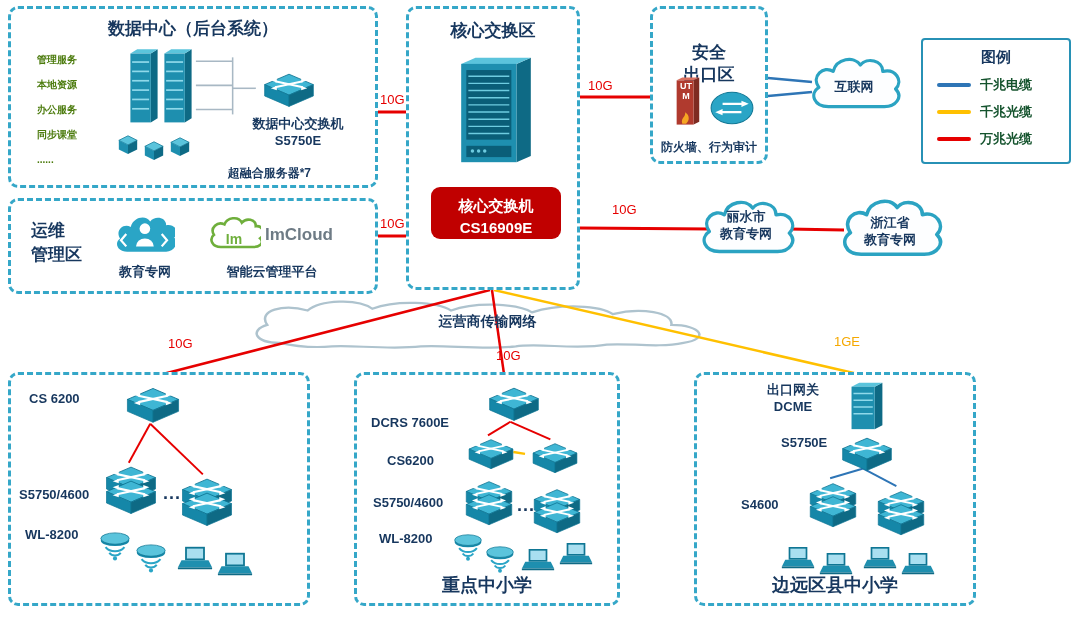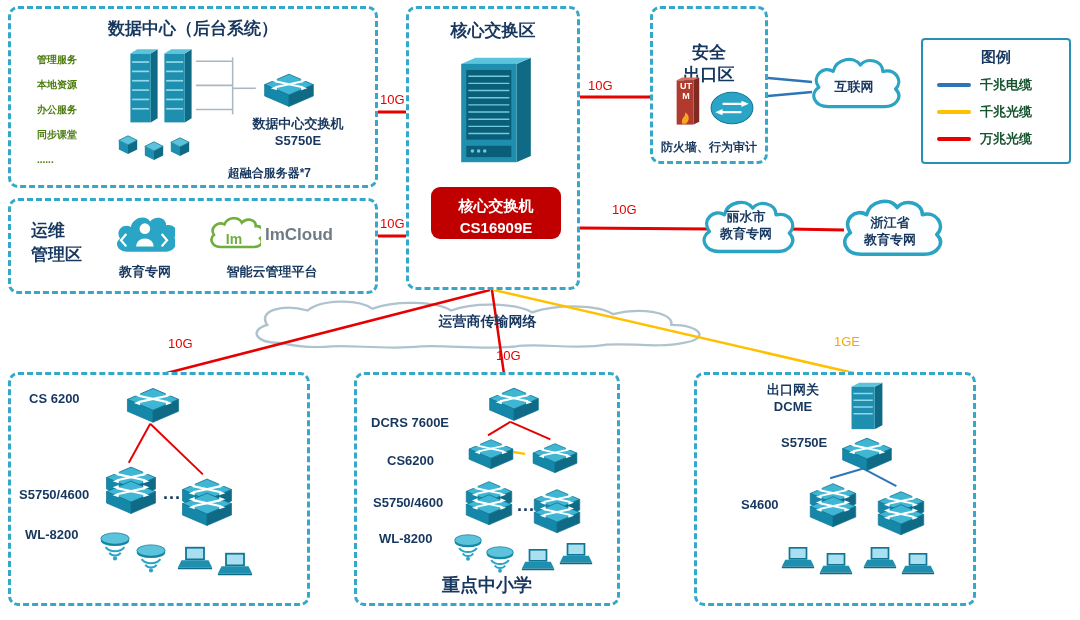--- a/index.html
+++ b/index.html
@@ -502,15 +502,16 @@
     <div class="icon" style="left:166px; top:170px; width:34px; height:26px;">
         <svg viewBox="0 0 40 30">
           <use href="#sym-laptop"></use>
         </svg>
       </div>
     <div class="icon" style="left:204px; top:176px; width:34px; height:26px;">
         <svg viewBox="0 0 40 30">
           <use href="#sym-laptop"></use>
         </svg>
       </div>
+    <div class="schooltitle" style="top:198px;">边远区县中小学</div>
   </div>
 
 </div>
 
 </body></html>

